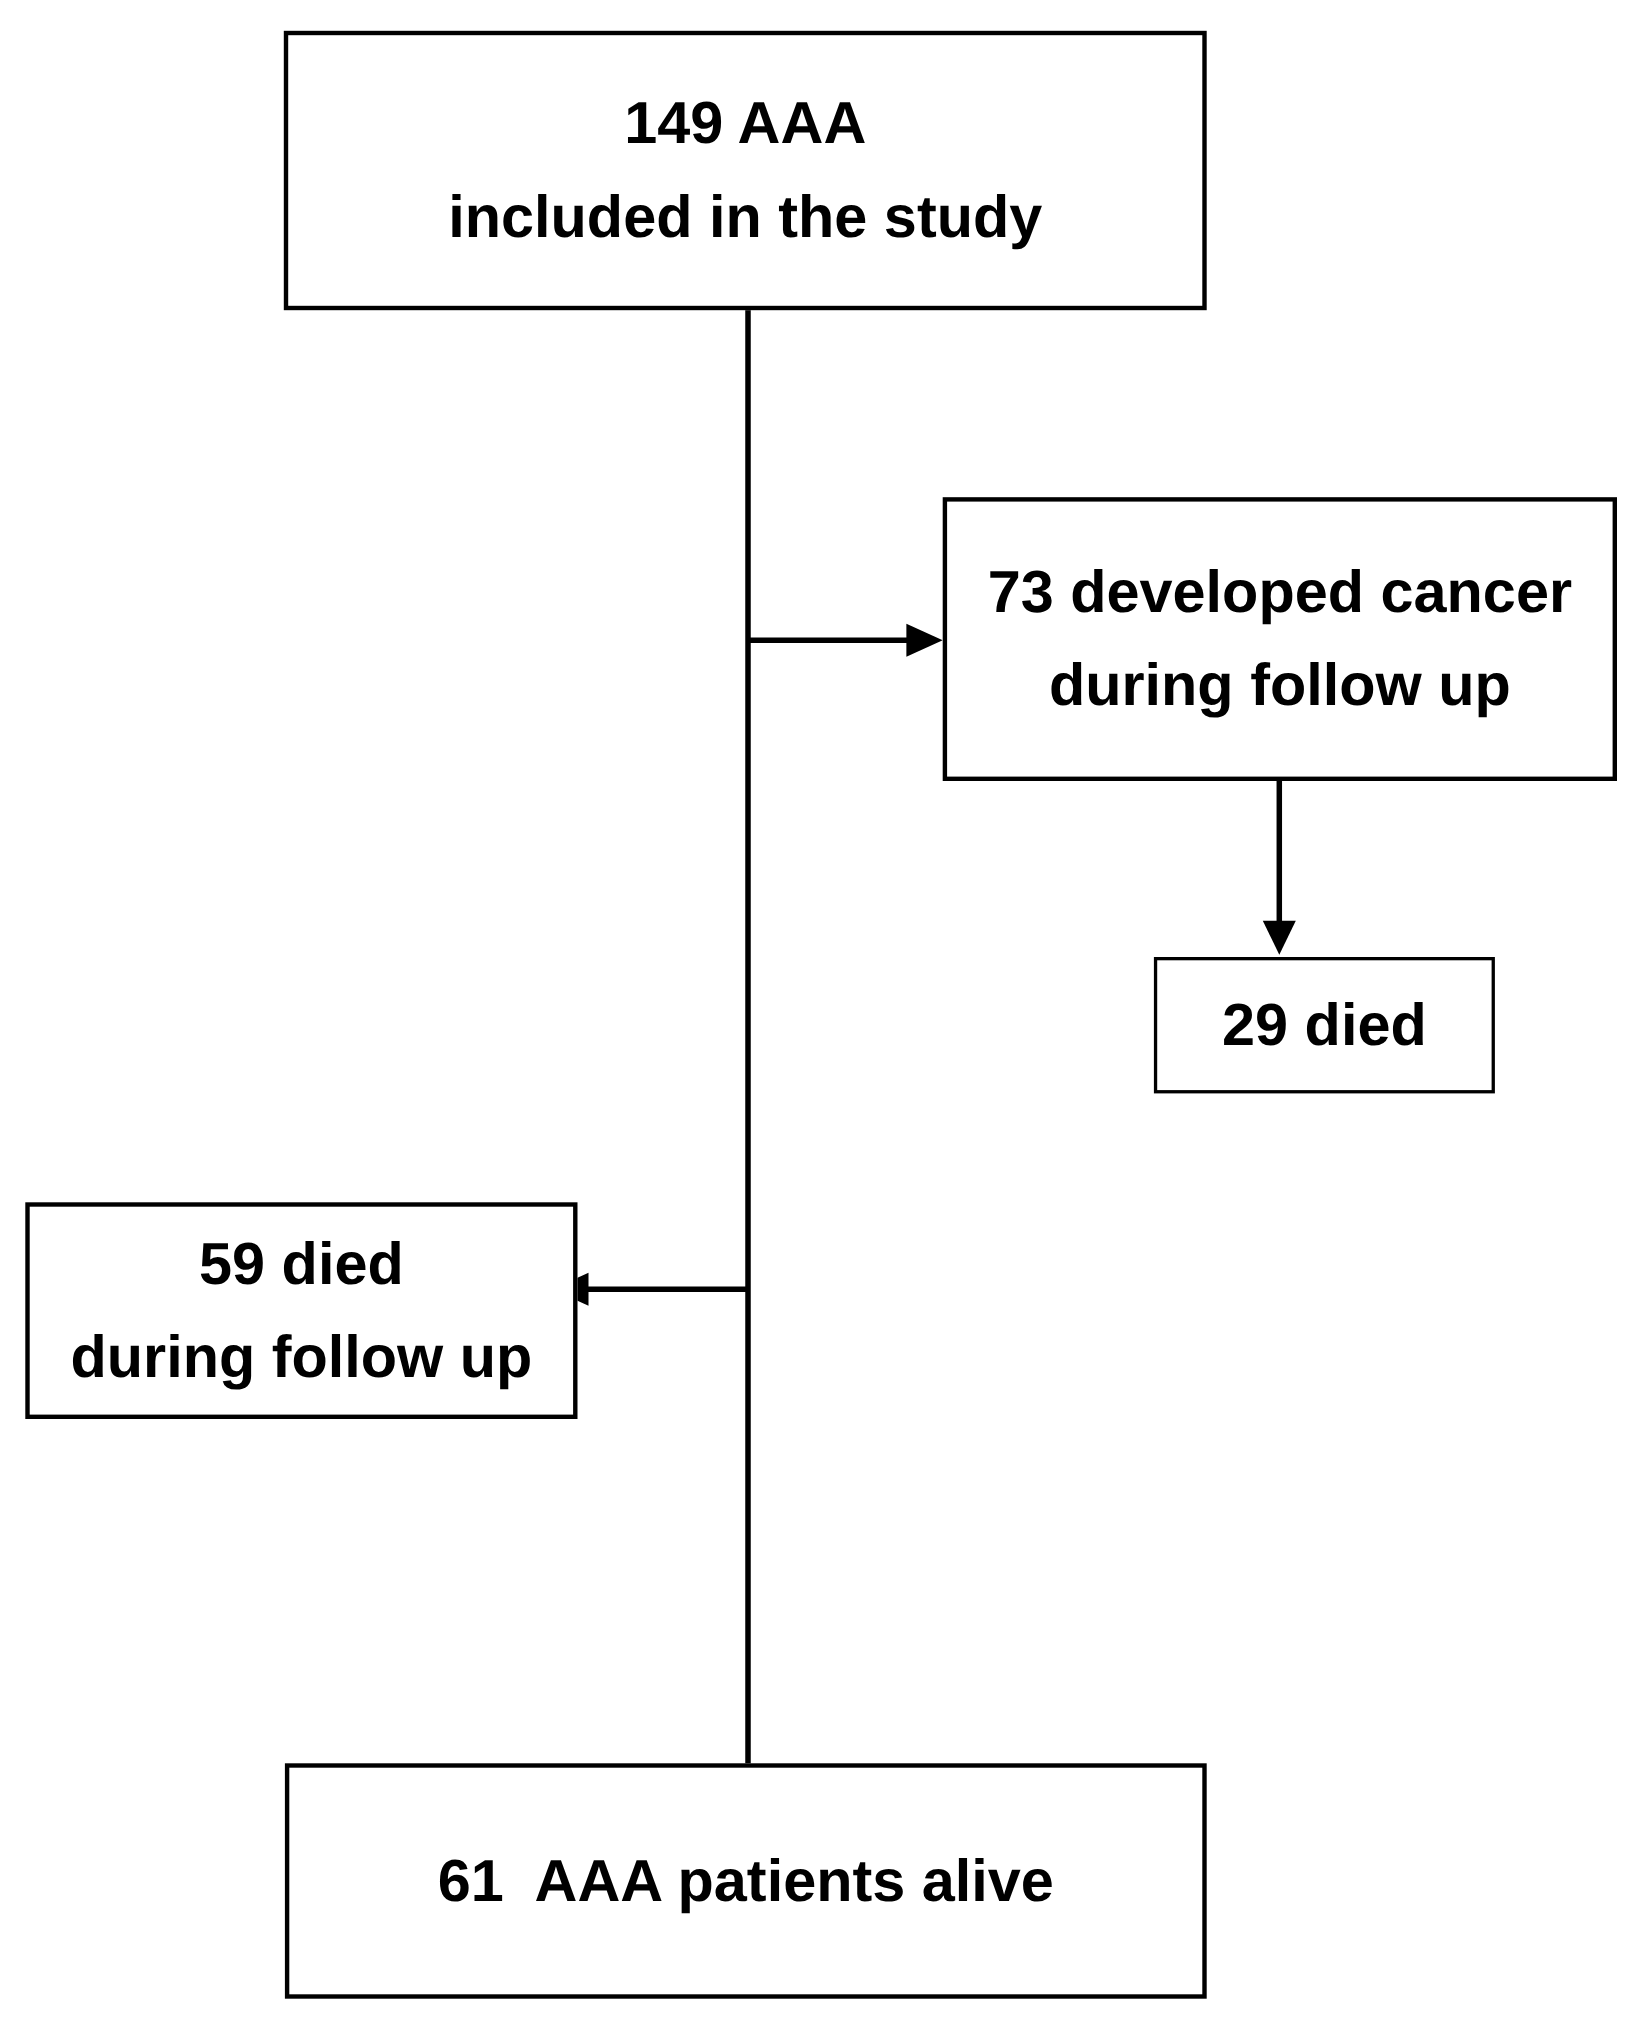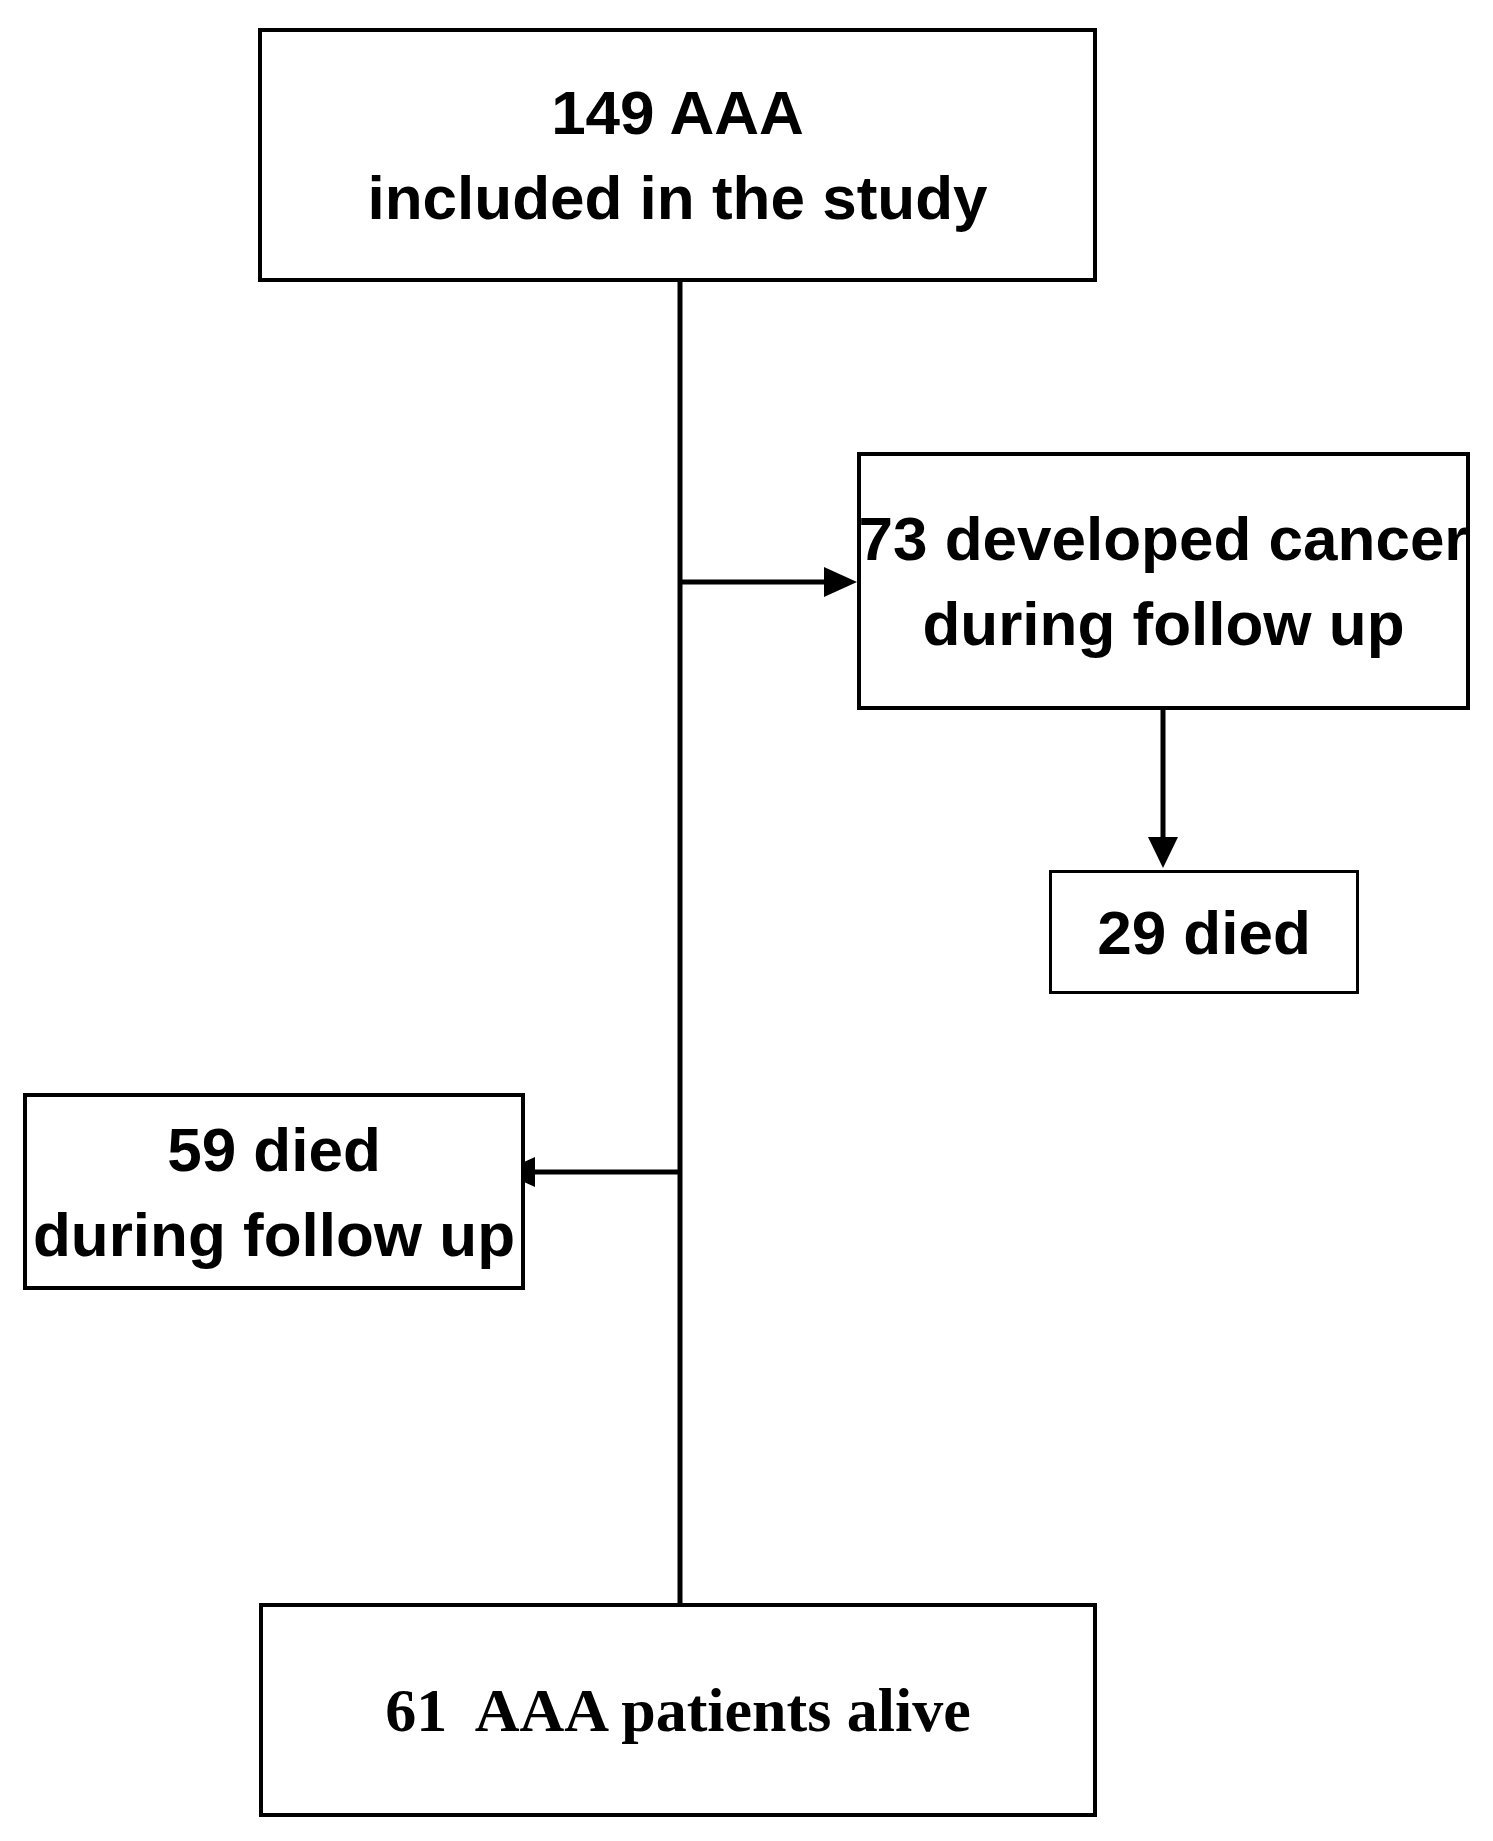--- a/index.html
+++ b/index.html
@@ -27,33 +27,33 @@
     box-sizing: border-box;
     border: 4px solid #000000;
     background: #ffffff;
     display: flex;
     flex-direction: column;
     justify-content: center;
     align-items: center;
     text-align: center;
     color: #000000;
     font-weight: 700;
-    font-size: 62px;
+    font-size: 54px;
   }
   .flow-box .line {
     line-height: 85px;
     white-space: pre;
   }
   
   #box-included { left: 258px; top: 28px;  width: 839px; height: 254px; }
   #box-cancer   { left: 857px; top: 452px; width: 613px; height: 258px; }
   #box-died-cancer { left: 1049px; top: 870px; width: 310px; height: 124px; border-width: 3px; }
   #box-died-followup { left: 23px; top: 1093px; width: 502px; height: 197px; }
   #box-alive    { left: 259px; top: 1603px; width: 838px; height: 214px; }
-  #box-alive .line { line-height: 103px; font-family: Liberation Serif, serif; }
+  #box-alive .line { line-height: 103px; }
 </style>
 </head>
 <body>
 
 <div id="figure-canvas">
 
   <svg id="connector-layer" viewBox="0 0 1493 1841" xmlns="http://www.w3.org/2000/svg">
 
     <line x1="680" y1="280" x2="680" y2="1605" stroke="#000000" stroke-width="5"></line>
 

